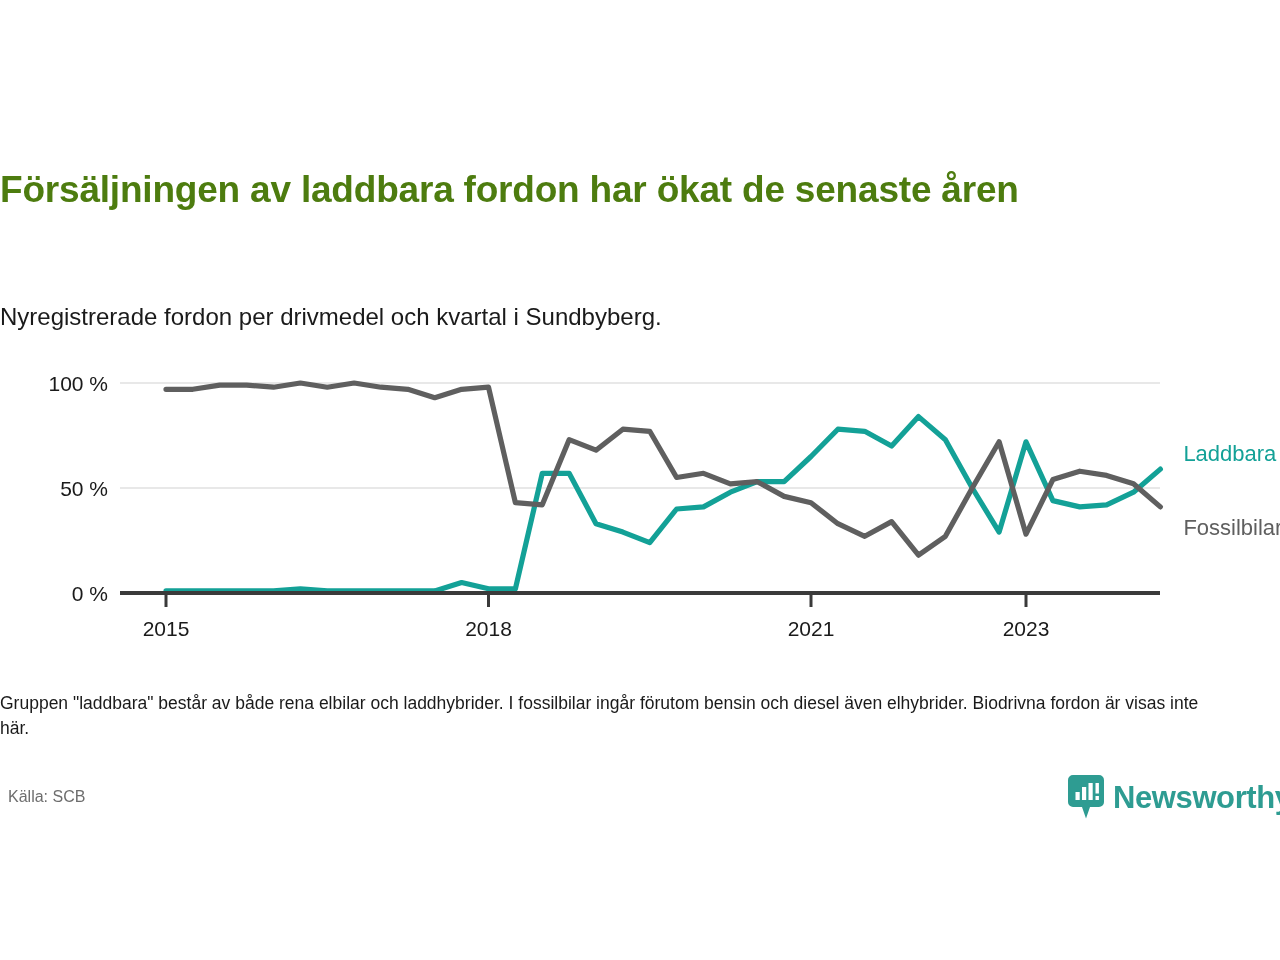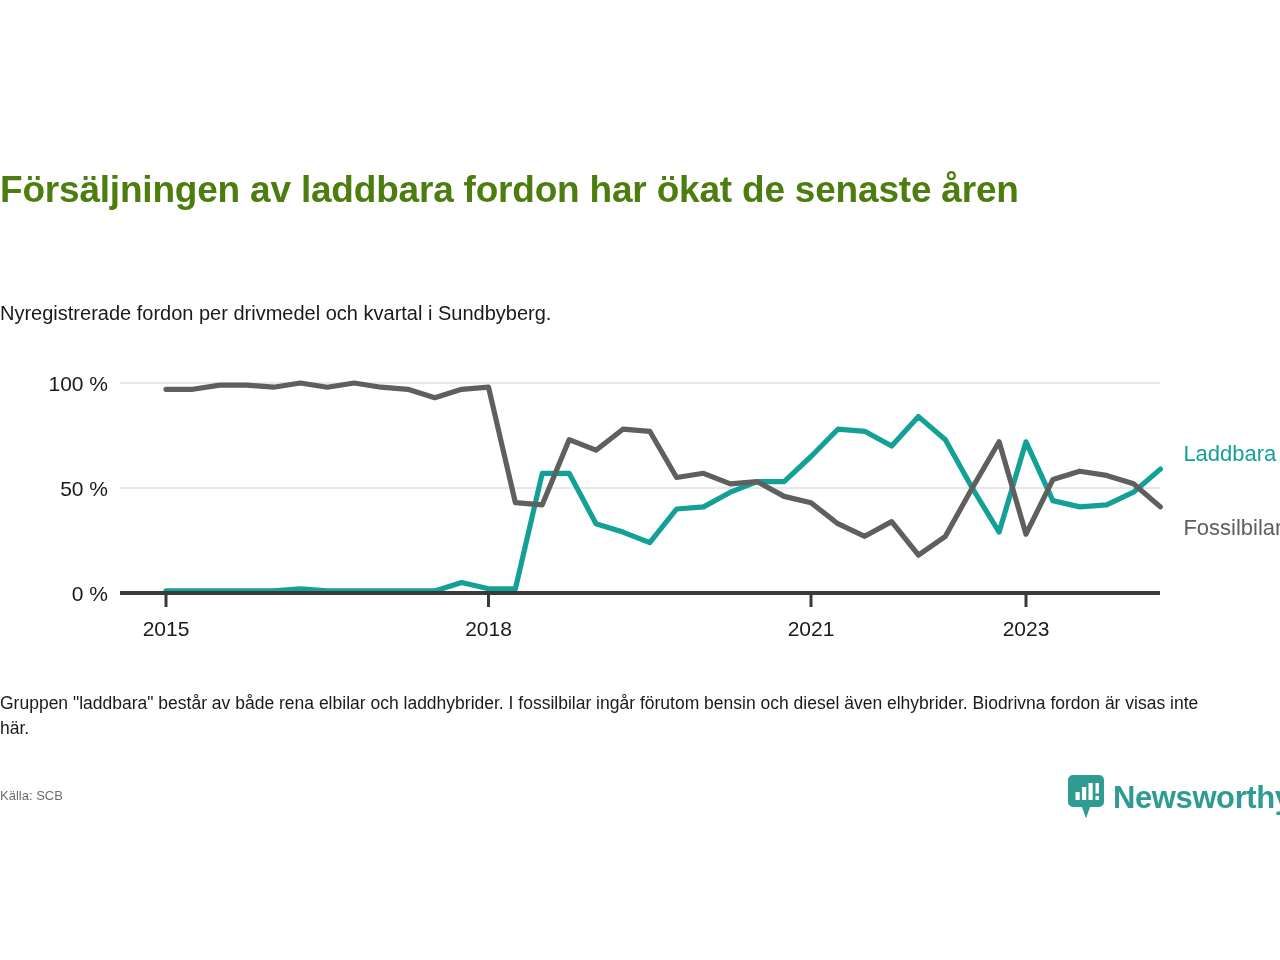--- a/index.html
+++ b/index.html
@@ -31,21 +31,21 @@
     line-height: 46px;
     font-weight: bold;
     letter-spacing: -0.2px;
     color: #4d7c0f;
   }
   .subtitle {
     position: absolute;
     left: 0px;
     top: 277px;
     width: 1230px;
-    font-size: 20px;
+    font-size: 24px;
     line-height: 32px;
     font-weight: normal;
     color: #1a1a1a;
   }
   .chart-wrap {
     position: absolute;
     left: 0px;
     top: 360px;
     width: 1280px;
     height: 280px;
@@ -59,22 +59,23 @@
     top: 673px;
     width: 1215px;
     font-size: 17.5px;
     line-height: 25px;
     color: #1a1a1a;
   }
   .source {
     position: absolute;
     left: 0px;
     top: 788px;
-    font-size: 13px;
+    font-size: 16px;
     color: #6d6d6d;
+    padding-left: 8px;
   }
   .logo {
     position: absolute;
     left: 1068px;
     top: 774px;
     height: 46px;
     display: flex;
     align-items: center;
     gap: 9px;
   }

